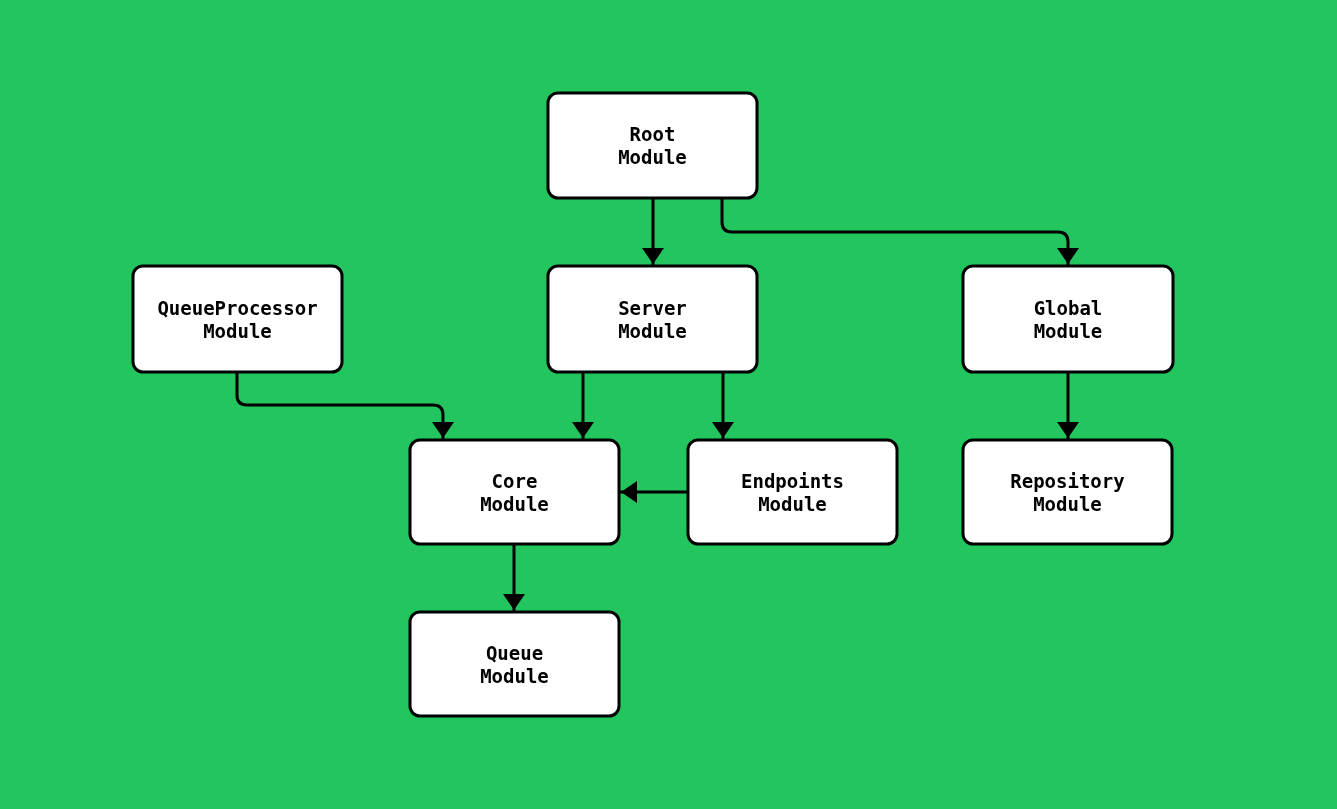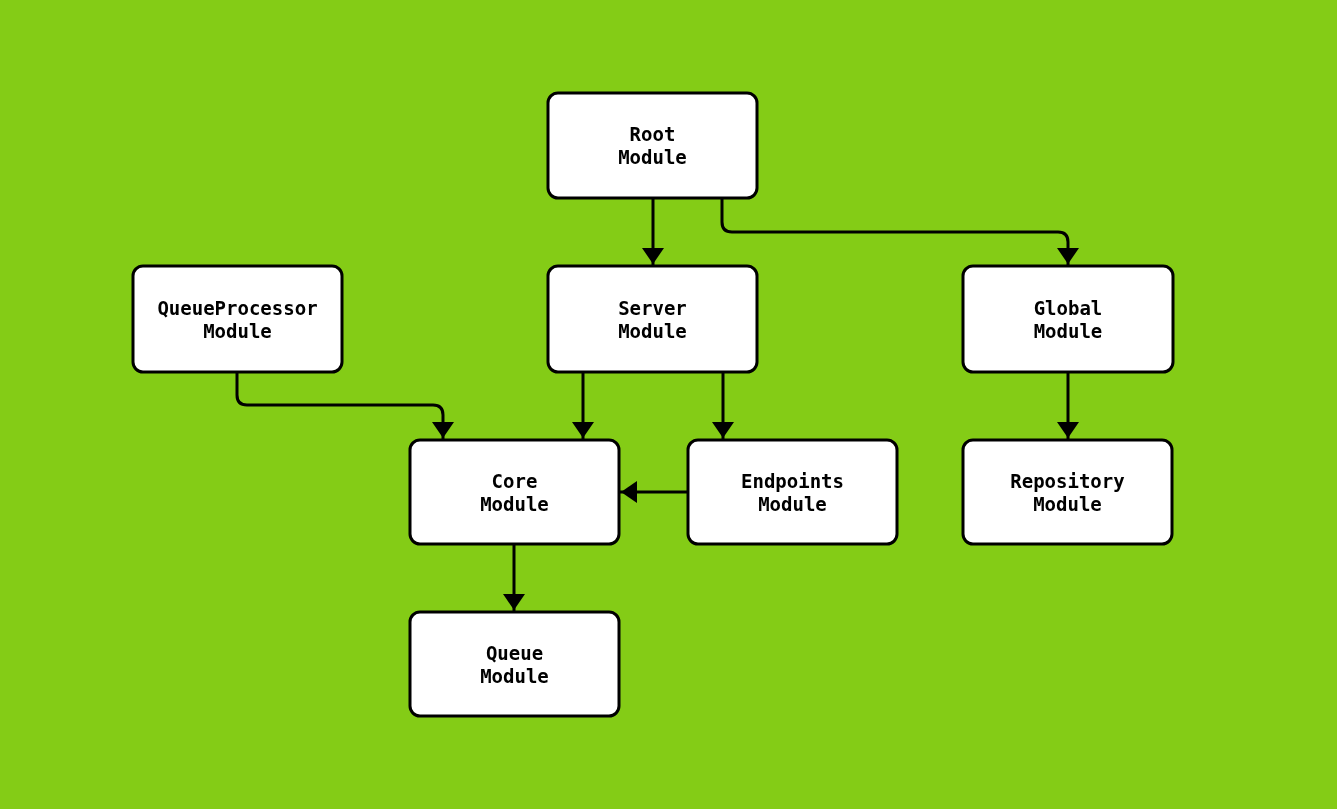--- a/index.html
+++ b/index.html
@@ -4,21 +4,21 @@
 <style>
   html, body {
     margin: 0;
     padding: 0;
     background: #ffffff;
   }
   .canvas {
     position: relative;
     width: 1337px;
     height: 809px;
-    background: #84cc16;
+    background: #22c55e;
     overflow: hidden;
   }
   svg {
     display: block;
     width: 1337px;
     height: 809px;
   }
   .edge {
     fill: none;
     stroke-width: 3;

